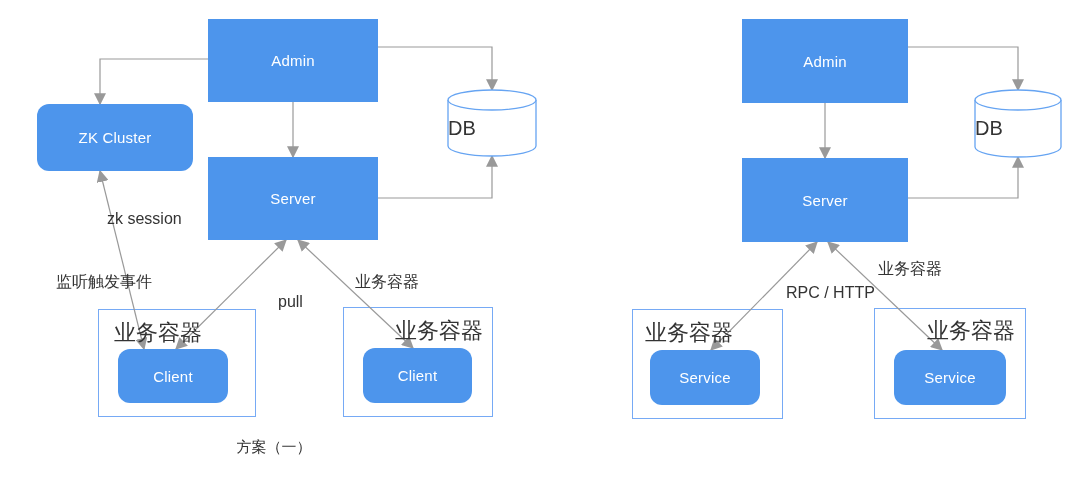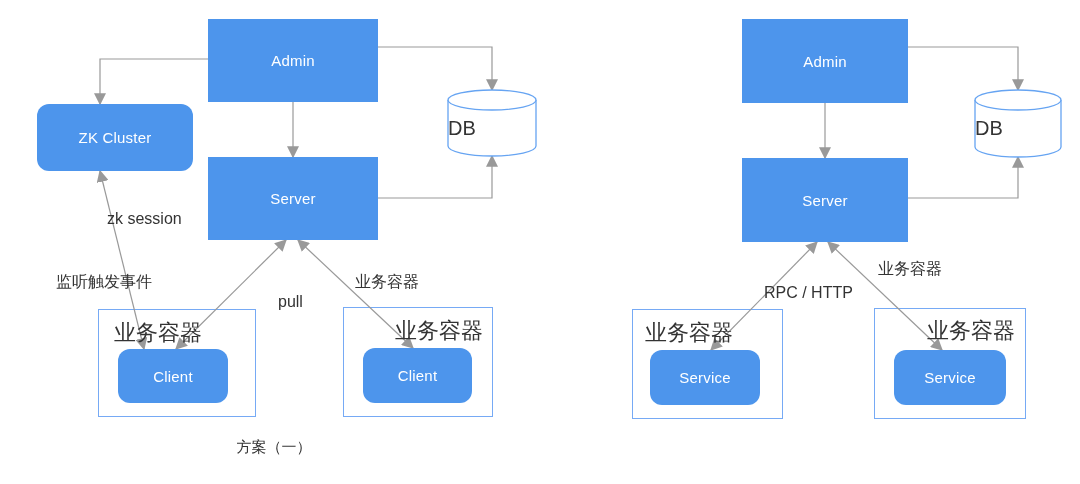--- a/index.html
+++ b/index.html
@@ -133,18 +133,18 @@
     <div class="clabel" style="left:645px;top:318px">业务容器</div>
     <div class="node rounded" style="left:650px;top:350px;width:110px;height:55px">
       <span>Service</span>
     </div>
 
     <div class="clabel" style="left:874px;top:316px;width:141px;text-align:right">业务容器</div>
     <div class="node rounded" style="left:894px;top:350px;width:112px;height:55px">
       <span>Service</span>
     </div>
 
-    <div class="edge-label" style="left:764px;top:284px">RPC / HTTP</div>
+    <div class="edge-label" style="left:786px;top:284px">RPC / HTTP</div>
     <div class="edge-label" style="left:878px;top:259px">业务容器</div>
 
   </div>
 
 </div>
 
 </body></html>

